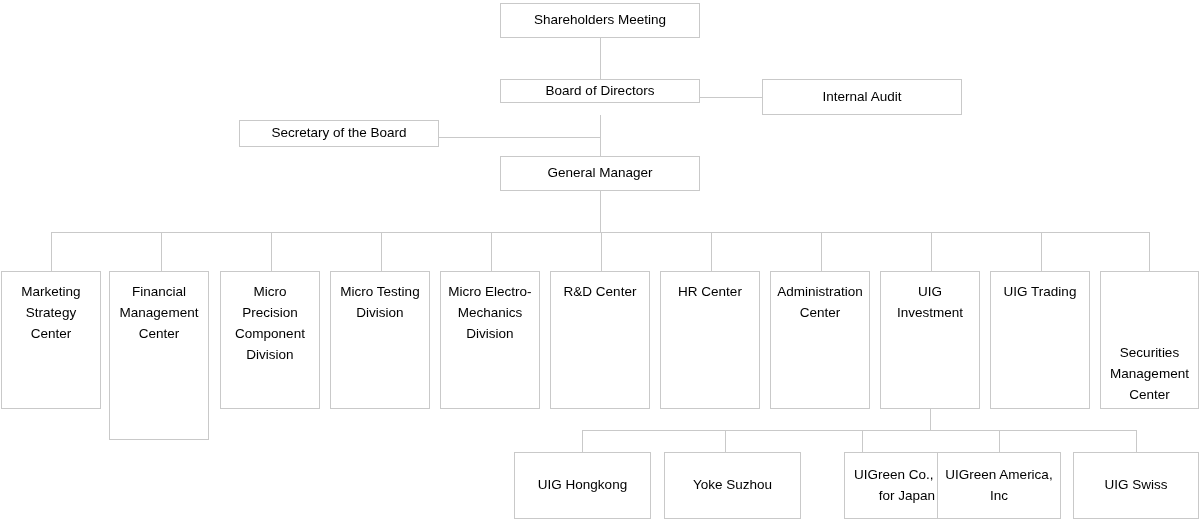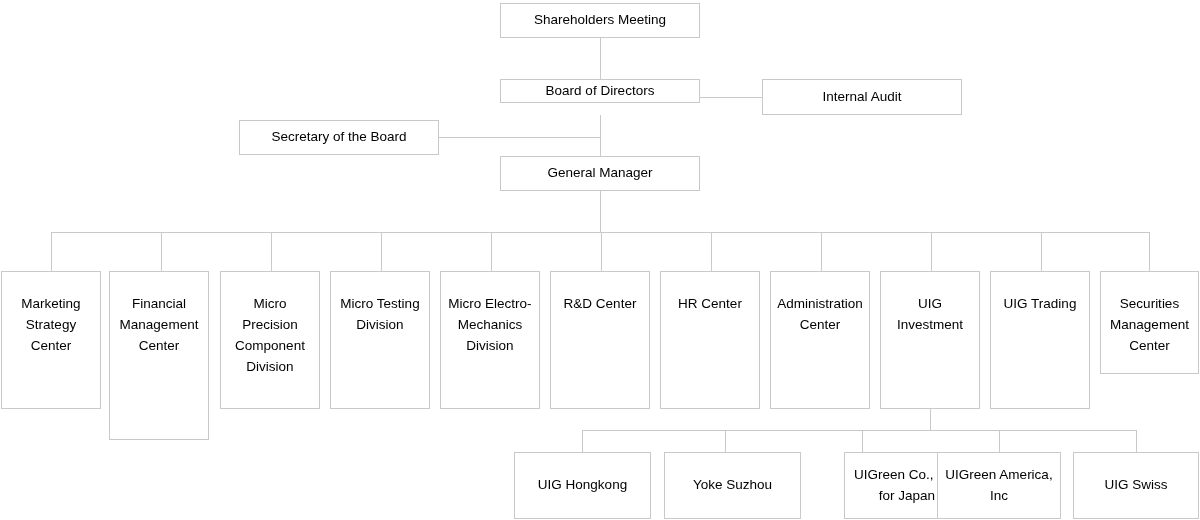--- a/index.html
+++ b/index.html
@@ -29,21 +29,21 @@
     justify-content: center;
     text-align: center;
     font-size: 13.5px;
     line-height: 1.55;
     color: #000000;
     padding: 2px 3px;
     z-index: 2;
   }
   .node.top-label {
     align-items: flex-start;
-    padding-top: 22px;
+    padding-top: 10px;
   }
   .conn {
     position: absolute;
     background: #c9c9c9;
     z-index: 1;
   }
   .conn.h { height: 1px; }
   .conn.v { width: 1px; }
 </style>
 </head>
@@ -64,21 +64,21 @@
   <div class="conn h" style="left:700px; top:97px; width:62px;"></div>
 
   <div class="node" style="left:762px; top:79px; width:200px; height:36px;">
     <span>Internal Audit</span>
   </div>
 
   <div class="conn v" style="left:600px; top:115px; height:41px;"></div>
 
   <div class="conn h" style="left:438px; top:137px; width:162px;"></div>
 
-  <div class="node" style="left:239px; top:120px; width:200px; height:35px;">
+  <div class="node" style="left:239px; top:120px; width:200px; height:27px;">
     <span>Secretary of the Board</span>
   </div>
 
   <div class="node" style="left:500px; top:156px; width:200px; height:35px;">
     <span>General Manager</span>
   </div>
 
   <div class="conn v" style="left:600px; top:191px; height:41px;"></div>
 
   <div class="conn h" style="left:51px; top:232px; width:1099px;"></div>
@@ -118,21 +118,21 @@
   </div>
   <div class="node top-label" style="left:660px; top:271px; width:100px; height:138px;">
     <span>HR Center</span>
   </div>
   <div class="node top-label" style="left:880px; top:271px; width:100px; height:138px;">
     <span>UIG Investment</span>
   </div>
   <div class="node top-label" style="left:990px; top:271px; width:100px; height:138px;">
     <span>UIG Trading</span>
   </div>
-  <div class="node top-label" style="left:1100px; top:271px; width:99px; height:103px;">
+  <div class="node top-label" style="left:1100px; top:271px; width:99px; height:138px;align-items:flex-end;">
     <span>Securities Management Center</span>
   </div>
 
   <div class="conn v" style="left:930px; top:409px; height:22px;"></div>
 
   <div class="conn h" style="left:582px; top:430px; width:555px;"></div>
 
   <div class="conn v" style="left:582px;  top:430px; height:22px;"></div>
   <div class="conn v" style="left:725px;  top:430px; height:22px;"></div>
   <div class="conn v" style="left:862px;  top:430px; height:22px;"></div>

